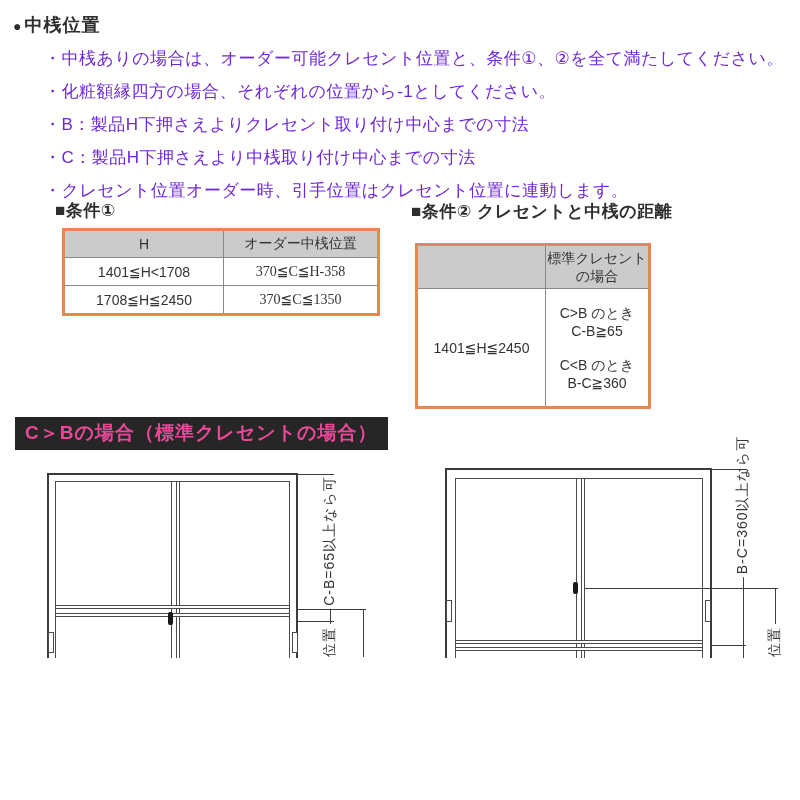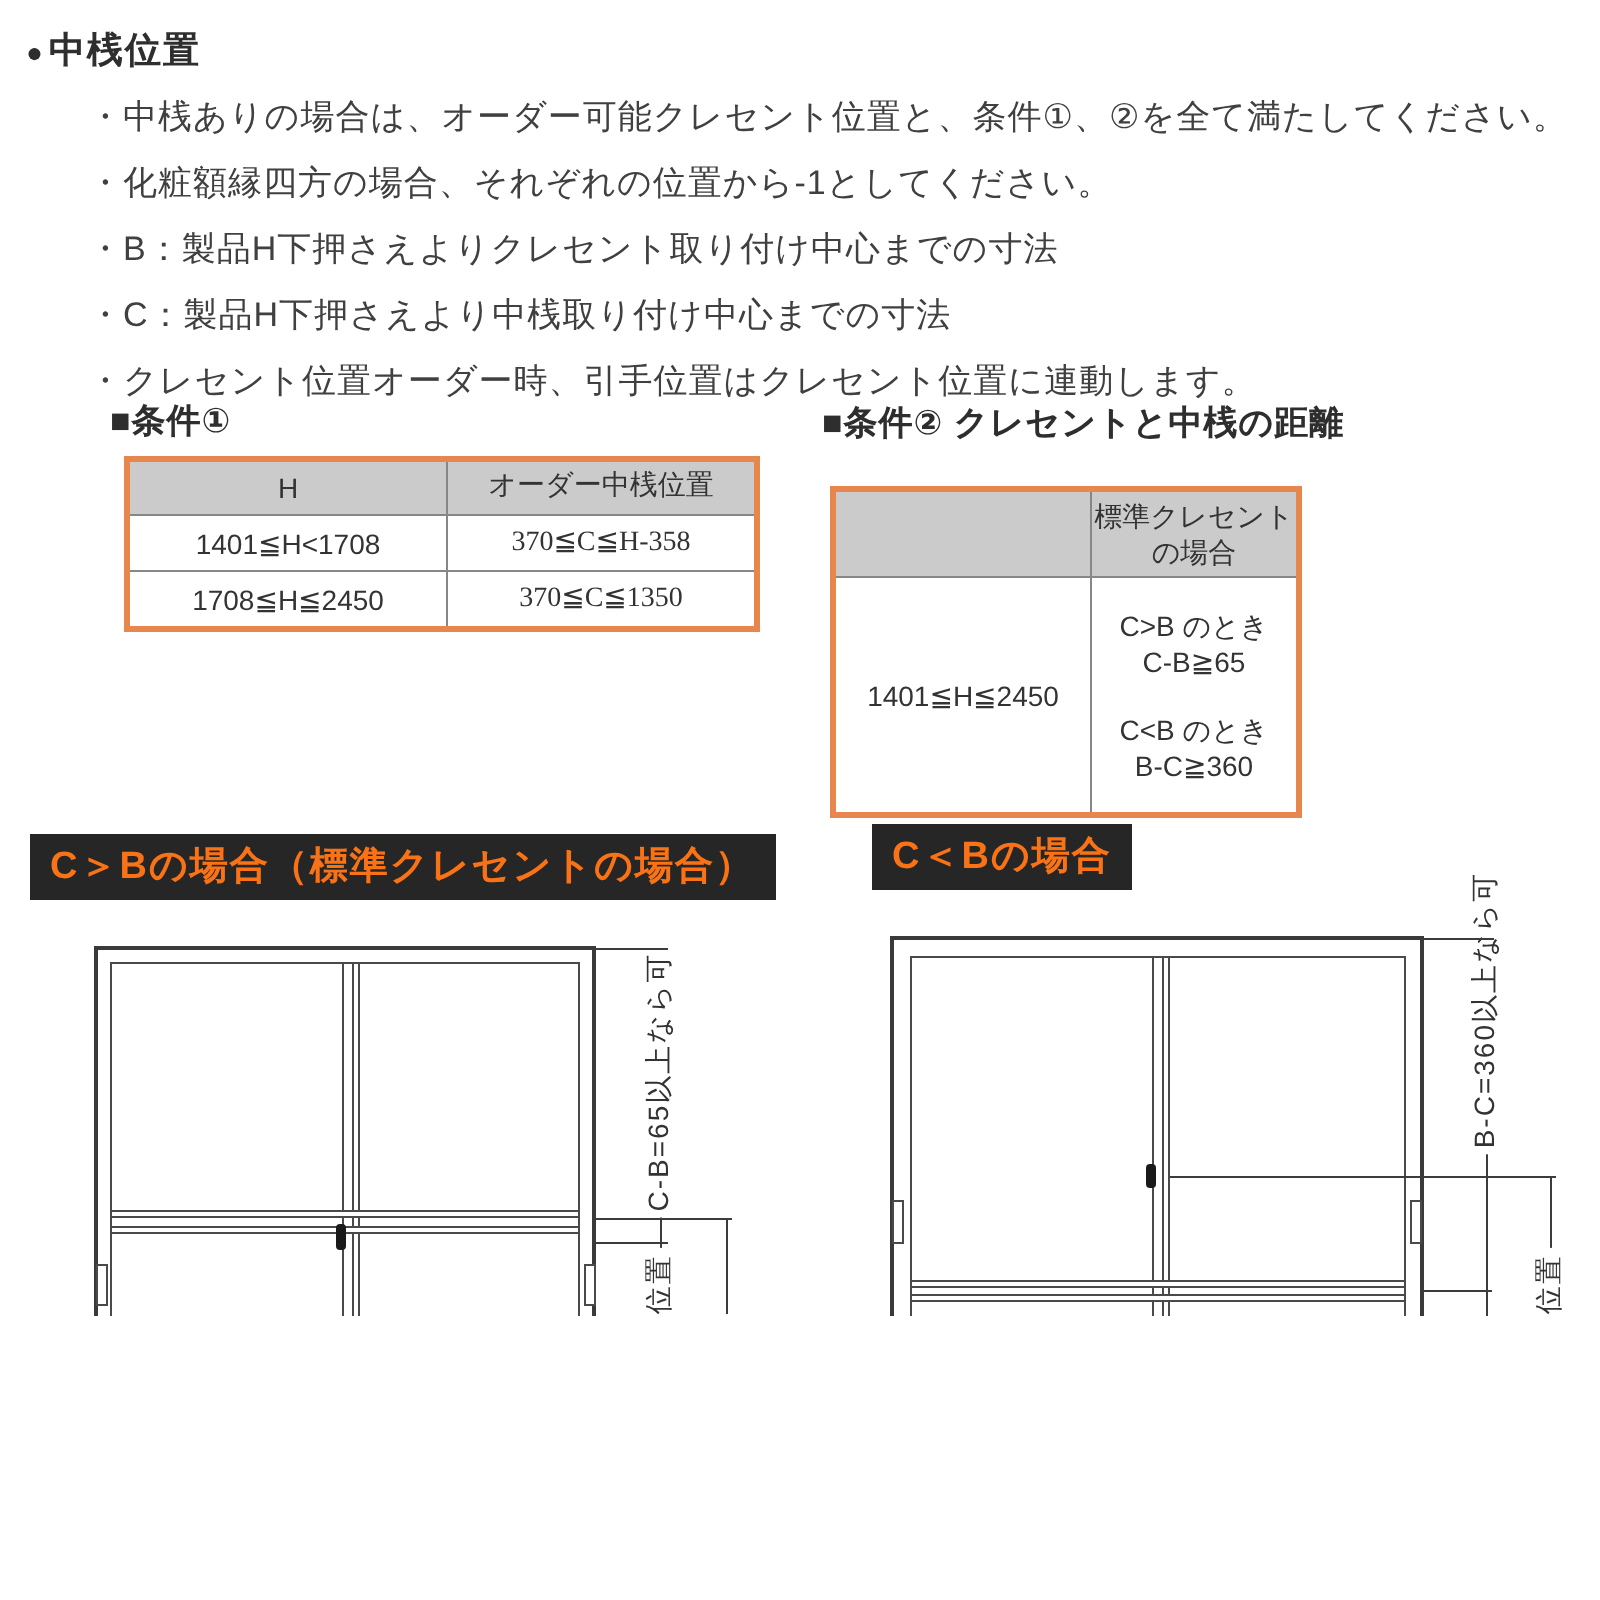--- a/index.html
+++ b/index.html
@@ -5,34 +5,34 @@
   * { margin:0; padding:0; box-sizing:border-box; }
   html,body { background:#fff; }
   #canvas {
     position:relative; width:800px; height:658px; background:#ffffff;
     font-family:"Liberation Sans","DejaVu Sans",sans-serif; color:#333;
     overflow:hidden;
   }
   
   .doc-title { position:absolute; left:13px; top:13px; font-size:18px; font-weight:bold; color:#2e2e2e; letter-spacing:1px; }
   .doc-title .marker { font-size:14px; margin-right:2px; }
-  .note { position:absolute; left:44px; font-size:17px; color:#404040; letter-spacing:0.5px; white-space:nowrap; }
+  .note { position:absolute; left:44px; font-size:17px; color:#6d28d9; letter-spacing:0.5px; white-space:nowrap; }
   .sec-title { position:absolute; font-size:17px; font-weight:bold; color:#2e2e2e; letter-spacing:0.5px; white-space:nowrap; }
   
   .tbl { position:absolute; border:3px solid #e8874d; background:#fff; }
   .trow { display:flex; width:100%; }
   .trow + .trow { border-top:1px solid #878787; }
   .thead { background:#cbcbcb; }
   .tcell { display:flex; align-items:center; justify-content:center; font-size:14px; color:#333; text-align:center; flex-direction:column; line-height:18px; }
   .cdiv { border-left:1px solid #878787; }
   .t1c1 { width:158px; } .t1c2 { flex:1;font-family:Liberation Serif, serif; }
   .t2c1 { width:127px; } .t2c2 { flex:1; }
   .vgap { height:16px; }
   
-  .hbar { position:absolute; background:#262626; color:#f97316; font-size:19px; font-weight:bold; letter-spacing:1px; padding:3px 10px 4px; white-space:nowrap; }
+  .hbar { position:absolute; background:#262626; color:#ec4899; font-size:19px; font-weight:bold; letter-spacing:1px; padding:3px 10px 4px; white-space:nowrap; }
   
   .window { position:absolute; border:2px solid #3a3a3a; background:#fff; }
   .win-inner { position:absolute; border:1px solid #4a4a4a; }
   .stile { position:absolute; border:1px solid #4a4a4a; background:#fff; }
   .stile-mid { position:absolute; left:50%; top:0; bottom:0; width:1px; background:#4a4a4a; }
   .rail { position:absolute; height:4px; border:1px solid #4a4a4a; background:#fff; }
   .crescent { position:absolute; background:#1a1a1a; border-radius:2px; }
   .handle { position:absolute; width:6px; border:1px solid #4a4a4a; background:#fff; }
   
   .hline { position:absolute; height:1px; background:#3c3c3c; }
@@ -90,21 +90,20 @@
         <div>C&gt;B のとき</div>
         <div>C-B≧65</div>
         <div class="vgap"></div>
         <div>C&lt;B のとき</div>
         <div>B-C≧360</div>
       </div>
     </div>
   </div>
 
   <div class="hbar" style="left:15px;top:417px;">C＞Bの場合（標準クレセントの場合）</div>
-  <div class="hbar" style="left:436px;top:412px;">C＜Bの場合</div>
 
   <div class="window" style="left:47px;top:473px;width:251px;height:292px;">
     <div class="win-inner" style="left:6px;top:6px;right:6px;bottom:8px;"></div>
     <div class="stile" style="left:122px;top:6px;bottom:8px;width:9px;">
       <div class="stile-mid"></div>
     </div>
     <div class="rail" style="left:6px;right:6px;top:130px;"></div>
     <div class="rail" style="left:6px;right:6px;top:138px;"></div>
     <div class="crescent" style="left:119px;top:137px;width:5px;height:13px;"></div>
     <div class="handle" style="left:-1px;top:157px;height:21px;"></div>

